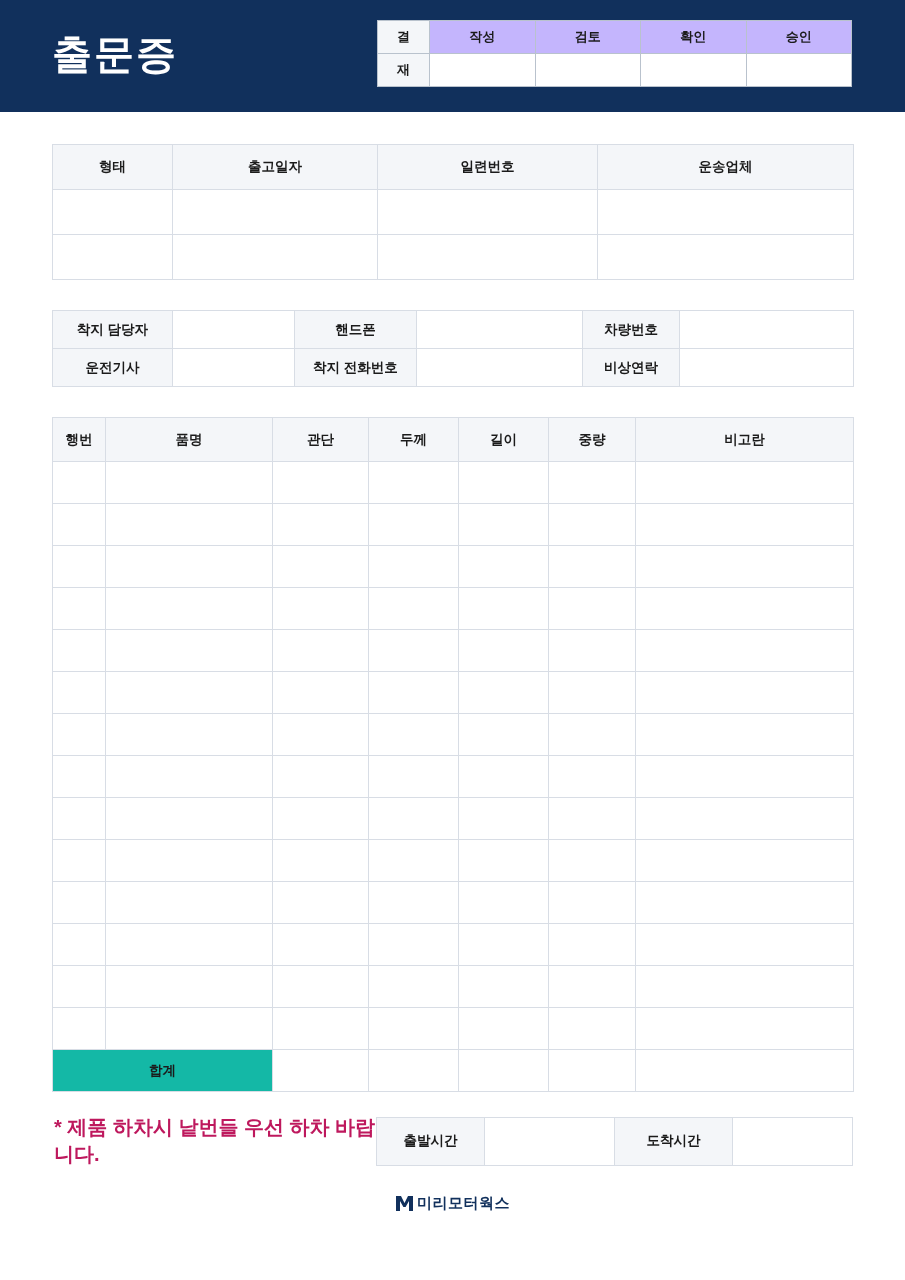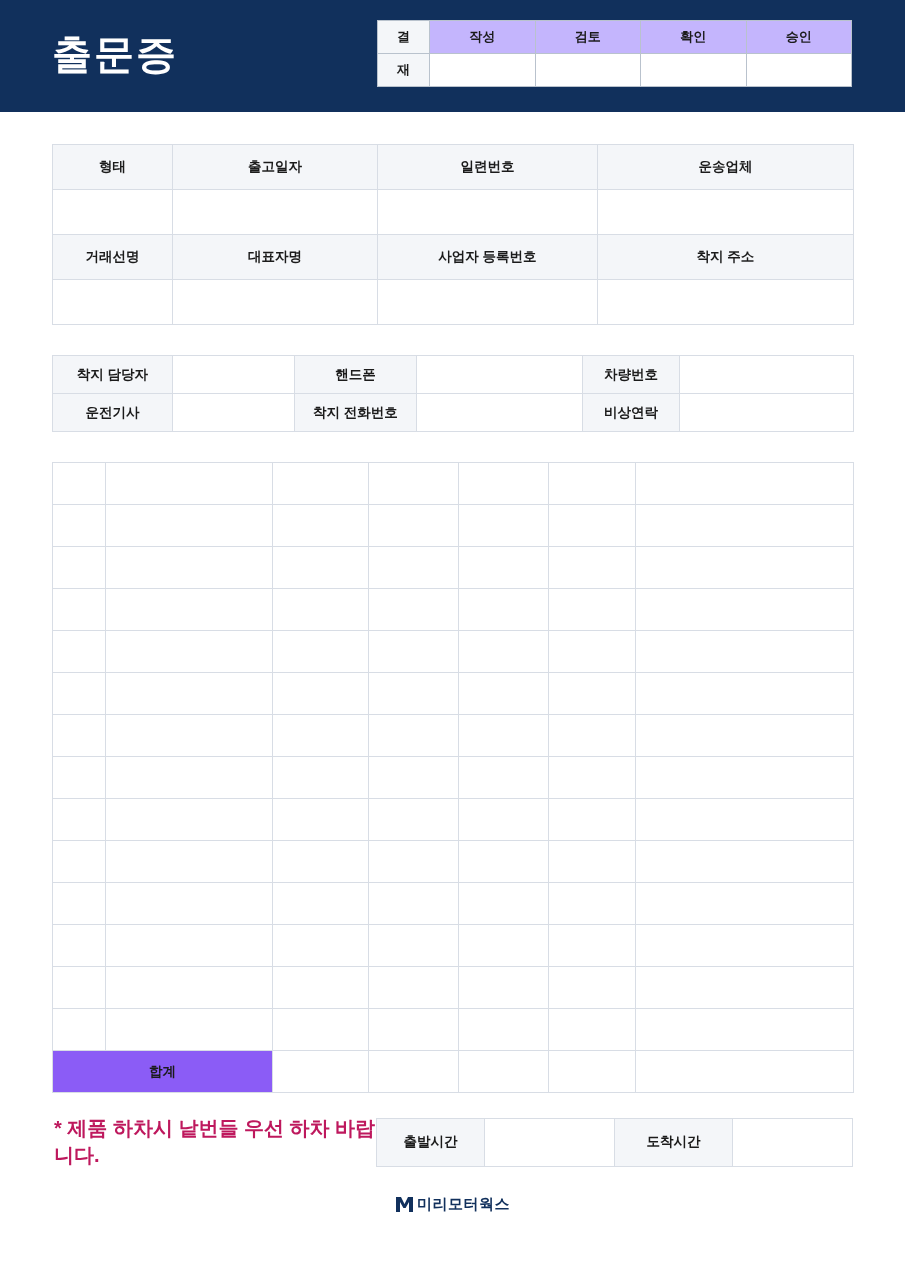--- a/index.html
+++ b/index.html
@@ -102,21 +102,21 @@
     background: #f4f6f9;
     font-weight: bold;
     height: 44px;
     font-size: 13.5px;
   }
   .items-table td.cell {
     background: #ffffff;
     height: 42px;
   }
   .items-table td.total-label {
-    background: #8b5cf6;
+    background: #14b8a6;
     font-weight: bold;
     height: 42px;
   }
 
   
   .footer-row {
     margin-top: 22px;
     display: flex;
     align-items: center;
     width: 801px;
@@ -208,26 +208,20 @@
         <td class="hd">형태</td>
         <td class="hd">출고일자</td>
         <td class="hd">일련번호</td>
         <td class="hd">운송업체</td>
       </tr>
       <tr>
         <td class="val"></td>
         <td class="val"></td>
         <td class="val"></td>
         <td class="val"></td>
-      </tr>
-      <tr>
-        <td class="hd">거래선명</td>
-        <td class="hd">대표자명</td>
-        <td class="hd">사업자 등록번호</td>
-        <td class="hd">착지 주소</td>
       </tr>
       <tr>
         <td class="val"></td>
         <td class="val"></td>
         <td class="val"></td>
         <td class="val"></td>
       </tr>
     </tbody>
   </table>
 
@@ -264,20 +258,29 @@
     <colgroup>
       <col style="width:53px">
       <col style="width:167px">
       <col style="width:96px">
       <col style="width:90px">
       <col style="width:90px">
       <col style="width:87px">
       <col style="width:218px">
     </colgroup>
     <tbody>
+      <tr>
+        <td class="colhead">행번</td>
+        <td class="colhead">품명</td>
+        <td class="colhead">관단</td>
+        <td class="colhead">두께</td>
+        <td class="colhead">길이</td>
+        <td class="colhead">중량</td>
+        <td class="colhead">비고란</td>
+      </tr>
 
       <tr>
         <td class="cell"></td>
         <td class="cell"></td>
         <td class="cell"></td>
         <td class="cell"></td>
         <td class="cell"></td>
         <td class="cell"></td>
         <td class="cell"></td>
       </tr>

